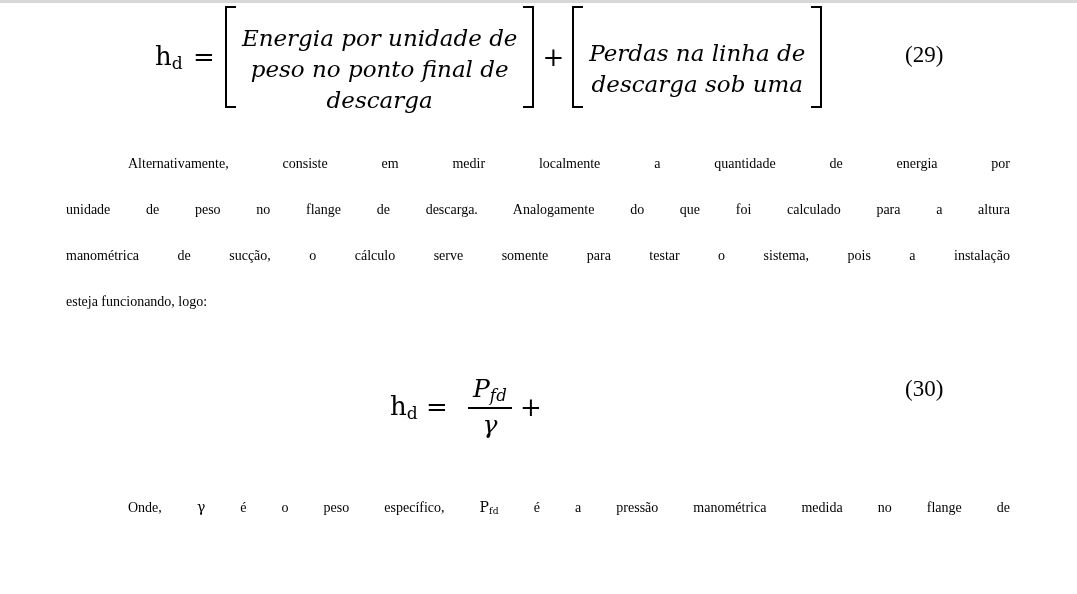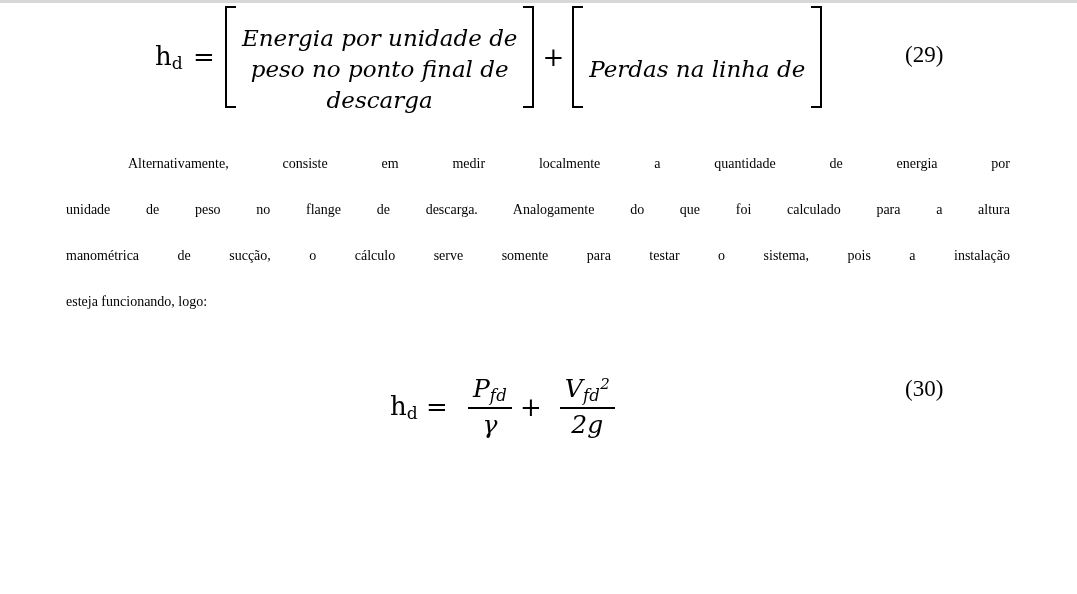--- a/index.html
+++ b/index.html
@@ -80,20 +80,21 @@
       <span>peso no ponto final de</span>
       <span>descarga</span>
     </div>
     <span class="bracket bracket-r"></span>
 
     <span class="plus-sign">+</span>
 
     <span class="bracket bracket-l"></span>
     <div class="matrix">
       <span>Perdas na linha de</span>
+      <span>descarga sob uma</span>
     </div>
     <span class="bracket bracket-r"></span>
   </div>
   <div class="eq-number" id="eq29-num">(29)</div>
 
   <div class="para" id="para1">
     <div class="pline just indent">Alternativamente, consiste em medir localmente a quantidade de energia por</div>
     <div class="pline just">unidade de peso no flange de descarga. Analogamente do que foi calculado para a altura</div>
     <div class="pline just">manométrica de sucção, o cálculo serve somente para testar o sistema, pois a instalação</div>
     <div class="pline">esteja funcionando, logo:</div>
@@ -103,23 +104,20 @@
     <span class="mi lhs"><span>h</span><span class="msub">d</span></span>
     <span class="rel-sign">=</span>
 
     <span class="frac">
       <span class="num"><span>P</span><span class="msub">fd</span></span>
       <span class="den">γ</span>
     </span>
 
     <span class="plus-sign">+</span>
 
-    <span class="frac">
-      <span class="num"><span>V</span><span class="msub">fd</span><span class="msup">2</span></span>
-      <span class="den">2g</span>
-    </span>
   </div>
   <div class="eq-number" id="eq30-num">(30)</div>
 
   <div class="para" id="para2">
+    <div class="pline just indent"><span>Onde, </span><span class="mi">γ</span><span> é o peso específico, </span><span class="mi">P</span><span class="mi msub">fd</span><span> é a pressão manométrica medida no flange de</span></div>
   </div>
 
 </div>
 
 </body></html>

